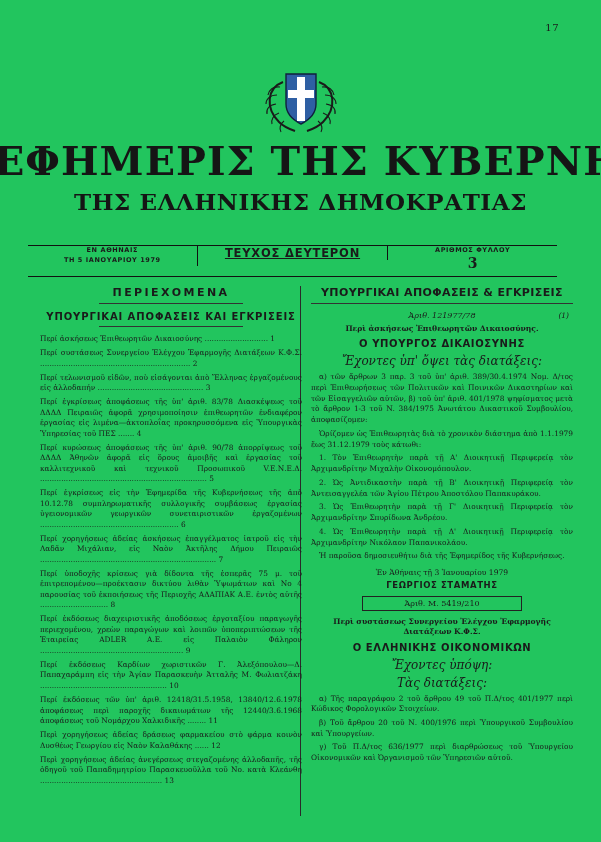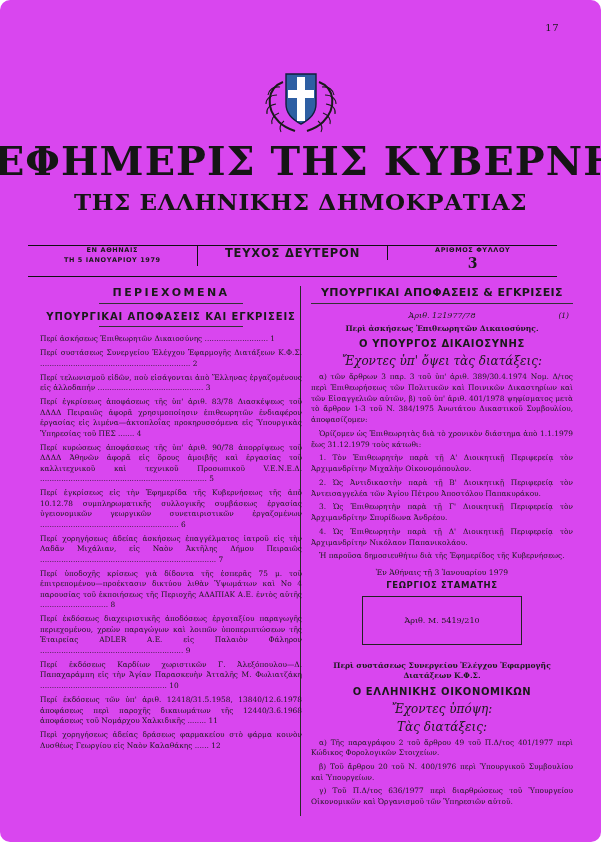--- a/index.html
+++ b/index.html
@@ -11,22 +11,21 @@
     width: 601px;
     height: 842px;
     position: relative;
     font-family: "DejaVu Serif", serif;
     color: #1a1a1a;
     overflow: hidden;
   }
   .page {
     position: absolute;
     inset: 0;
-    background: #d946ef;
-    border-radius: 10px;
+    background: #22c55e;
   }
   .page-number {
     position: absolute;
     top: 22px;
     right: 42px;
     font-size: 10px;
     font-family: "DejaVu Serif", serif;
     letter-spacing: 0.5px;
   }
 
@@ -80,21 +79,21 @@
     align-items: flex-start;
   }
   .issuebar .cell {
     display: flex;
     flex-direction: column;
     align-items: center;
     justify-content: center;
     text-align: center;
   }
   .issuebar .cell.left { width: 32%; border-right: 1.2px solid #111; }
-  .issuebar .cell.mid  { width: 36%; border-right: 1.2px solid #111; justify-content: center; }
+  .issuebar .cell.mid  { width: 36%; border-right: 1.2px solid #111; justify-content: center; text-decoration: underline; }
   .issuebar .cell.right{ width: 32%; }
   .tiny-caps {
     font-size: 6.5px;
     font-weight: bold;
     letter-spacing: 0.6px;
     font-family: "DejaVu Sans", sans-serif;
     line-height: 1.5;
   }
   .issue-type {
     font-size: 11.5px;
@@ -213,26 +212,26 @@
   .signature {
     text-align: center;
     font-family: "DejaVu Sans", sans-serif;
     font-weight: bold;
     font-size: 8.5px;
     letter-spacing: 0.6px;
     margin-top: 3px;
     margin-bottom: 6px;
   }
   .boxnum {
-    margin: 6px auto 16px auto;
+    margin: 6px auto 6px auto;
     width: 60%;
     border: 1px solid #222;
     text-align: center;
     font-size: 8px;
-    padding: 19px 0;
+    padding: 2px 0;
   }
 </style>
 </head>
 <body>
 
 <div class="page">
 
   <div class="page-number">17</div>
 
   <div class="emblem">
@@ -292,20 +291,21 @@
     <div class="toc-item">Περί τελωνισμοῦ εἰδῶν, ποὺ εἰσάγονται ἀπὸ Ἕλληνας ἐργαζομένους εἰς ἀλλοδαπήν ............................................. 3</div>
     <div class="toc-item">Περί ἐγκρίσεως ἀποφάσεως τῆς ὑπ' ἀριθ. 83/78 Διασκέψεως τοῦ ΔΔΔΔ Πειραιῶς ἀφορᾶ χρησιμοποίησιν ἐπιθεωρητῶν ἐνδιαφέρον ἐργασίας εἰς λιμένα—ἀκτοπλοΐας προκηρυσσόμενα εἰς Ὑπουργικὰς Ὑπηρεσίας τοῦ ΠΕΣ ....... 4</div>
     <div class="toc-item">Περί κυρώσεως ἀποφάσεως τῆς ὑπ' ἀριθ. 90/78 ἀπορρίψεως τοῦ ΔΔΔΔ Ἀθηνῶν ἀφορᾶ εἰς ὅρους ἀμοιβῆς καὶ ἐργασίας τοῦ καλλιτεχνικοῦ καὶ τεχνικοῦ Προσωπικοῦ V.Ε.Ν.Ε.Δ. ....................................................................... 5</div>
     <div class="toc-item">Περί ἐγκρίσεως εἰς τὴν Ἐφημερίδα τῆς Κυβερνήσεως τῆς ἀπὸ 10.12.78 συμπληρωματικῆς συλλογικῆς συμβάσεως ἐργασίας ὑγειονομικῶν γεωργικῶν συνεταιριστικῶν ἐργαζομένων ........................................................... 6</div>
     <div class="toc-item">Περί χορηγήσεως ἀδείας ἀσκήσεως ἐπαγγέλματος ἰατροῦ εἰς τὴν Λαδᾶν Μιχάλιαν, εἰς Ναὸν Ἀκτῆλης Δήμου Πειραιῶς ........................................................................... 7</div>
     <div class="toc-item">Περί ὑποδοχῆς κρίσεως γιὰ δίδοντα τῆς ἑσπερᾶς 75 μ. τοῦ ἐπιτρεπομένου—προέκτασιν δικτύου λιθὰν Ὑψωμάτων καὶ Νο 4 παρουσίας τοῦ ἐκποιήσεως τῆς Περιοχῆς ΑΔΑΠΙΑΚ Α.Ε. ἐντὸς αὐτῆς ............................. 8</div>
     <div class="toc-item">Περί ἐκδόσεως διαχειριστικῆς ἀποδόσεως ἐργοταξίου παραγωγῆς περιεχομένου, χρεὼν παραγώγων καὶ λοιπῶν ὑποπεριπτώσεων τῆς Ἑταιρείας ADLER Α.Ε. εἰς Παλαιὸν Φάληρον ............................................................. 9</div>
     <div class="toc-item">Περί ἐκδόσεως Καρδίων χωριστικῶν Γ. Ἀλεξόπουλου—Δ. Παπαχαράμπη εἰς τὴν Ἁγίαν Παρασκευὴν Ἀτταλῆς Μ. Φωλιατζάκη ...................................................... 10</div>
     <div class="toc-item">Περί ἐκδόσεως τῶν ὑπ' ἀριθ. 12418/31.5.1958, 13840/12.6.1978 ἀποφάσεως περὶ παροχῆς δικαιωμάτων τῆς 12440/3.6.1968 ἀποφάσεως τοῦ Νομάρχου Χαλκιδικῆς ........ 11</div>
     <div class="toc-item">Περὶ χορηγήσεως ἀδείας δράσεως φαρμακείου στὸ φάρμα κοινὸν Δυσθέως Γεωργίου εἰς Ναὸν Καλαθάκης ...... 12</div>
+    <div class="toc-item">Περὶ χορηγήσεως ἀδείας ἀνεγέρσεως στεγαζομένης ἀλλοδαπῆς, τῆς ὁδηγοῦ τοῦ Παπαδημητρίου Παρασκευοῦλλα τοῦ Νο. κατὰ Κλεάνθη .................................................... 13</div>
   </div>
 
   <div class="col right">
     <div class="col-title r">ΥΠΟΥΡΓΙΚΑΙ ΑΠΟΦΑΣΕΙΣ &amp; ΕΓΚΡΙΣΕΙΣ</div>
     <hr class="rule">
 
     <div class="doc-num">
       <span>Ἀριθ. 121977/78</span>
       <span class="sig">(1)</span>
     </div>

